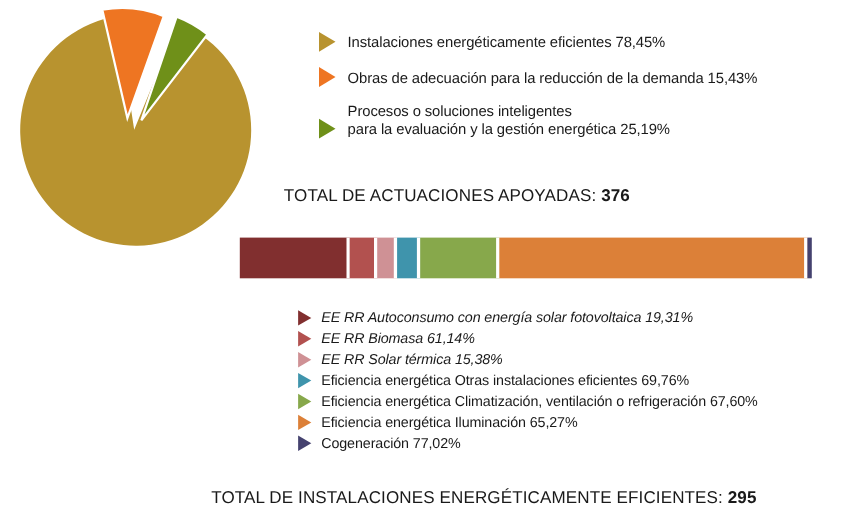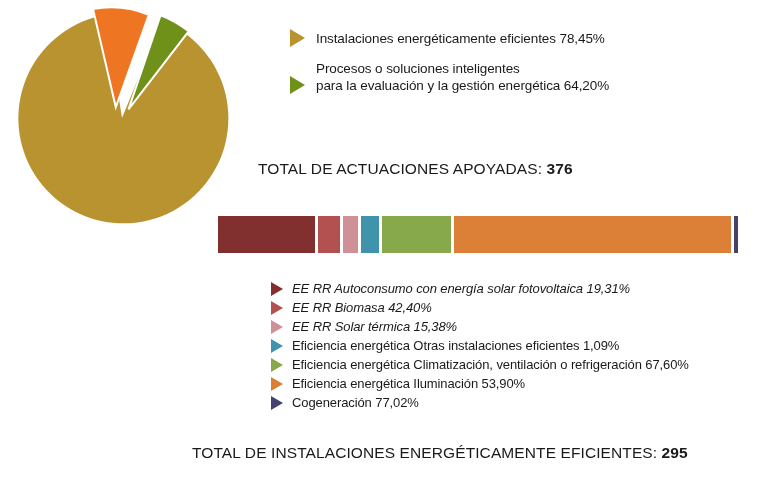--- a/index.html
+++ b/index.html
@@ -54,21 +54,21 @@
     white-space: pre-line;
   }
 
   
   .total-line {
     position: absolute;
     font-size: 15.5px;
     letter-spacing: 0.1px;
     white-space: nowrap;
   }
-  #total-actuaciones { left: 258px; top: 160px; }
+  #total-actuaciones { left: 258px; top: 170px; }
   #total-instalaciones { left: 192px; top: 444px; }
   .total-value { font-weight: bold; }
 
   
   #stacked-bar {
     position: absolute;
     left: 218px;
     top: 216px;
     width: 520px;
     height: 37px;
@@ -120,23 +120,27 @@
     <path d="M 128.5 109.4 L 160.6 15.2 A 101 101 0 0 1 188.6 31.3 Z" fill="#6f9019" stroke="#ffffff" stroke-width="2"></path>
   </g>
 </svg>
 
 <div id="pie-legend">
   <div class="legend-row">
     <span class="tri" style="border-left:15px solid #b8932f;"></span>
     <span class="legend-label">Instalaciones energéticamente eficientes 78,45%</span>
   </div>
   <div class="legend-row">
+    <span class="tri" style="border-left:15px solid #ee7522;"></span>
+    <span class="legend-label">Obras de adecuación para la reducción de la demanda 15,43%</span>
+  </div>
+  <div class="legend-row">
     <span class="tri" style="border-left:15px solid #6f9019;"></span>
     <span class="legend-label">Procesos o soluciones inteligentes
-para la evaluación y la gestión energética 64,20%</span>
+para la evaluación y la gestión energética 25,19%</span>
   </div>
 </div>
 
 <div class="total-line" id="total-actuaciones">
   <span>TOTAL DE ACTUACIONES APOYADAS: </span><span class="total-value">376</span>
 </div>
 
 <div id="stacked-bar">
   <div class="bar-seg" style="background:#812f2f; width:19.31%;"></div>
   <div class="bar-seg" style="background:#b2514f; width:4.75%;"></div>
@@ -147,37 +151,37 @@
   <div class="bar-seg" style="background:#45426f; width:0.68%;"></div>
 </div>
 
 <div id="bar-legend">
   <div class="legend-row2">
     <span class="tri2" style="border-left:12px solid #812f2f;"></span>
     <span class="legend-label2 italic">EE RR Autoconsumo con energía solar fotovoltaica 19,31%</span>
   </div>
   <div class="legend-row2">
     <span class="tri2" style="border-left:12px solid #b2514f;"></span>
-    <span class="legend-label2 italic">EE RR Biomasa 42,40%</span>
+    <span class="legend-label2 italic">EE RR Biomasa 61,14%</span>
   </div>
   <div class="legend-row2">
     <span class="tri2" style="border-left:12px solid #cf9195;"></span>
     <span class="legend-label2 italic">EE RR Solar térmica 15,38%</span>
   </div>
   <div class="legend-row2">
     <span class="tri2" style="border-left:12px solid #3f94ac;"></span>
-    <span class="legend-label2">Eficiencia energética Otras instalaciones eficientes 1,09%</span>
+    <span class="legend-label2">Eficiencia energética Otras instalaciones eficientes 69,76%</span>
   </div>
   <div class="legend-row2">
     <span class="tri2" style="border-left:12px solid #87a84b;"></span>
     <span class="legend-label2">Eficiencia energética Climatización, ventilación o refrigeración 67,60%</span>
   </div>
   <div class="legend-row2">
     <span class="tri2" style="border-left:12px solid #dc8038;"></span>
-    <span class="legend-label2">Eficiencia energética Iluminación 53,90%</span>
+    <span class="legend-label2">Eficiencia energética Iluminación 65,27%</span>
   </div>
   <div class="legend-row2">
     <span class="tri2" style="border-left:12px solid #45426f;"></span>
     <span class="legend-label2">Cogeneración 77,02%</span>
   </div>
 </div>
 
 <div class="total-line" id="total-instalaciones">
   <span>TOTAL DE INSTALACIONES ENERGÉTICAMENTE EFICIENTES: </span><span class="total-value">295</span>
 </div>

